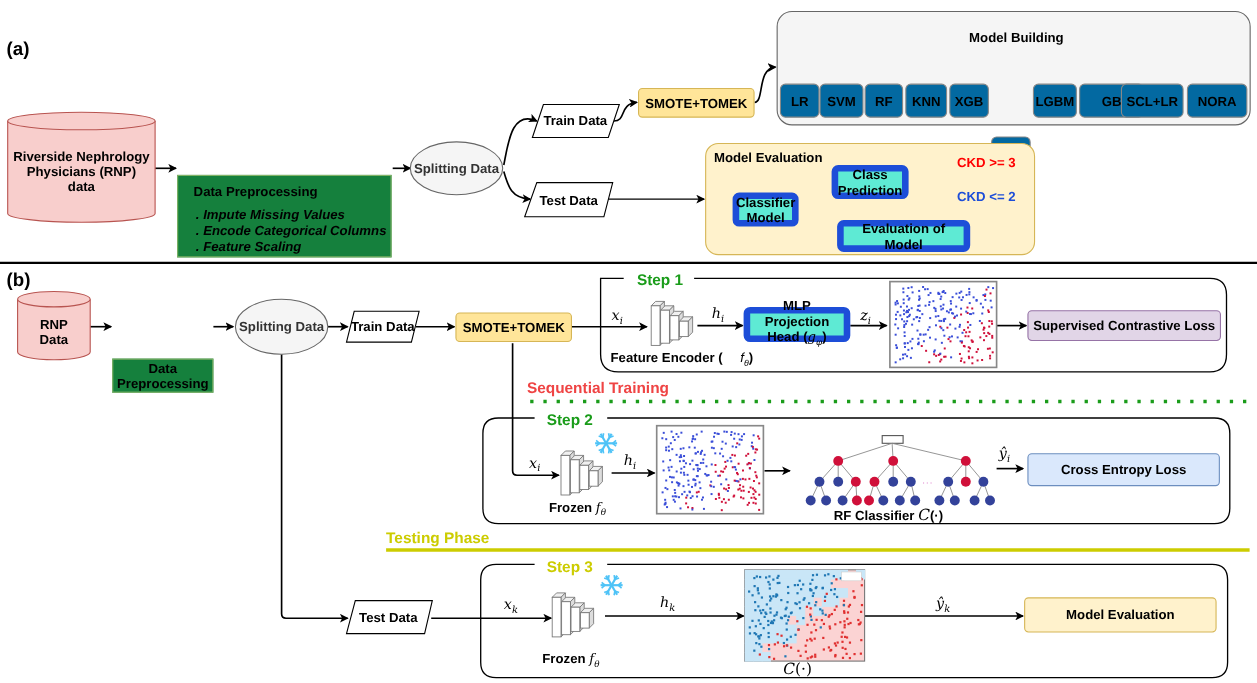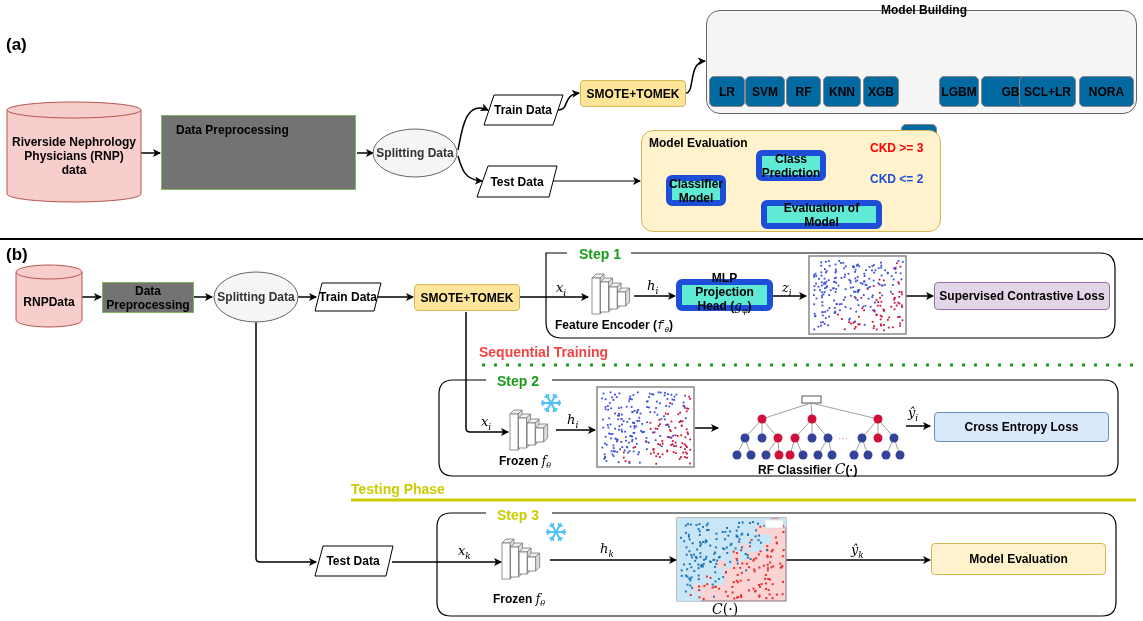--- a/index.html
+++ b/index.html
@@ -5,21 +5,21 @@
   html, body { margin:0; padding:0; background:#ffffff; }
   body { width:1143px; height:621px; position:relative; overflow:hidden;
          font-family:"Liberation Sans", sans-serif; color:#000; }
   .abs { position:absolute; }
   .b { font-weight:bold; }
   .lbl { position:absolute; font-weight:bold; font-size:13px; white-space:nowrap; }
   .box { position:absolute; box-sizing:border-box; display:flex; align-items:center;
          justify-content:center; text-align:center; font-weight:bold; font-size:12px; line-height:14px; }
   .math { font-family:"DejaVu Serif", serif; font-style:italic; font-size:13px; position:absolute; white-space:nowrap; }
   svg { position:absolute; left:0; top:0; overflow:visible; }
-  .green-box { background:#737373; border:1px solid #82b366; }
+  .green-box { background:#15803d; border:1px solid #82b366;margin-top:44px; }
   .yellow-box { background:#ffe599; border:1px solid #d6b656; border-radius:4px; }
   .rounded { background:#5eead4; border:6px solid #1d4ed8; border-radius:6px; }
   .model { background:#0369a1; border:1px solid #888; border-radius:5px; }
 </style>
 </head>
 <body>
 
 <svg width="1143" height="621">
   <defs>
     <marker id="ah" markerWidth="8" markerHeight="8" refX="7" refY="4" orient="auto" markerUnits="userSpaceOnUse">
@@ -1092,29 +1092,34 @@
 <div class="lbl" style="left:6px;top:35px;font-size:17px;">(a)</div>
 
 <div class="box" style="left:7px;top:128px;width:134px;height:56px;flex-direction:column;font-size:12px;">
   <span>Riverside Nephrology</span>
   <span>Physicians (RNP)</span>
   <span>data</span>
 </div>
 
 <div class="abs green-box" style="left:161px;top:115px;width:195px;height:75px;box-sizing:border-box;">
   <div class="b" style="position:absolute;left:14px;top:7px;font-size:12px;">Data Preprocessing</div>
+  <div style="position:absolute;left:16px;top:28px;font-size:12px;line-height:14.5px;font-weight:bold;font-style:italic;">
+    <div>. <span>Impute Missing Values</span></div>
+    <div>. <span>Encode Categorical Columns</span></div>
+    <div>. <span>Feature Scaling</span></div>
+  </div>
 </div>
 
 <div class="box" style="left:373px;top:144px;width:84px;height:18px;color:#333;">Splitting Data</div>
 <div class="box" style="left:486px;top:101px;width:74px;height:18px;">Train Data</div>
 <div class="box" style="left:480px;top:173px;width:74px;height:18px;">Test Data</div>
 <div class="box yellow-box" style="left:580px;top:80px;width:106px;height:27px;">SMOTE+TOMEK</div>
 
 <div class="abs" style="left:706px;top:10px;width:431px;height:104px;border:1px solid #666;border-radius:14px;background:#f5f5f5;box-sizing:border-box;"></div>
-<div class="lbl" style="left:881px;top:3px;font-size:12px;">Model Building</div>
+<div class="lbl" style="left:881px;top:27px;font-size:12px;">Model Building</div>
 <div id="models">
     <div class="box model" style="left: 709px; top: 76px; width: 36px; height: 31px; font-size: 12px;">LR</div>
     <div class="box model" style="left: 745px; top: 76px; width: 40px; height: 31px; font-size: 12px;">SVM</div>
     <div class="box model" style="left: 786px; top: 76px; width: 35px; height: 31px; font-size: 12px;">RF</div>
     <div class="box model" style="left: 823px; top: 76px; width: 38px; height: 31px; font-size: 12px;">KNN</div>
     <div class="box model" style="left: 863px; top: 76px; width: 36px; height: 31px; font-size: 12px;">XGB</div>
     <div class="box model" style="left: 901px; top: 76px; width: 36px; height: 31px; font-size: 12px; margin-top: 48px;">CB</div>
     <div class="box model" style="left: 939px; top: 76px; width: 40px; height: 31px; font-size: 12px;">LGBM</div>
     <div class="box model" style="left: 981px; top: 76px; width: 59px; height: 31px; font-size: 12px;">GB</div>
     <div class="box model" style="left: 1019px; top: 76px; width: 57px; height: 31px; font-size: 12px;">SCL+LR</div>
@@ -1130,21 +1135,21 @@
 <div class="box rounded" style="left:756px;top:150px;width:70px;height:31px;flex-direction:column;">
   <span>Class</span>
   <span>Prediction</span>
 </div>
 <div class="box rounded" style="left:761px;top:200px;width:121px;height:29px;">Evaluation of Model</div>
 <div class="lbl" style="left:870px;top:141px;font-size:12px;color:#ff0000;">CKD &gt;= 3</div>
 <div class="lbl" style="left:870px;top:172px;font-size:12px;color:#1d4ed8;">CKD &lt;= 2</div>
 
 <div class="lbl" style="left:6px;top:245px;font-size:17px;">(b)</div>
 
-<div class="box" style="left:16px;top:285px;width:66px;height:34px;flex-direction:row;">
+<div class="box" style="left:16px;top:285px;width:66px;height:34px;flex-direction:column;">
   <span>RNP</span>
     <span>Data</span>
 </div>
 <div class="box green-box" style="left:102px;top:282px;width:92px;height:31px;flex-direction:column;">
   <span>Data</span>
     <span>Preprocessing</span>
 </div>
 <div class="box" style="left:214px;top:288px;width:84px;height:18px;color:#333;">Splitting Data</div>
 <div class="box" style="left:316px;top:288px;width:64px;height:18px;">Train Data</div>
 <div class="box yellow-box" style="left:414px;top:284px;width:106px;height:27px;">SMOTE+TOMEK</div>
@@ -1154,21 +1159,21 @@
 <div class="lbl" style="left:351px;top:481px;font-size:14px;color:#cccc00;">Testing Phase</div>
 
 <div class="lbl" style="left:579px;top:246px;font-size:14px;color:#1a9c1a;">Step 1</div>
 <div class="math" style="left:556px;top:280px;">x<sub style="font-size:9px">i</sub></div>
 <div class="math" style="left:647px;top:278px;">h<sub style="font-size:9px">i</sub></div>
 <div class="box rounded" style="left:676px;top:279px;width:97px;height:32px;flex-direction:column;">
   <span>MLP Projection</span>
   <span>Head (<i style="font-family:'DejaVu Serif',serif;font-weight:normal;">g<sub style="font-size:8px">φ</sub></i>)</span>
 </div>
 <div class="math" style="left:782px;top:280px;">z<sub style="font-size:9px">i</sub></div>
-<div class="lbl" style="left:555px;top:318px;font-size:12px;">Feature Encoder (<i style="font-family:Liberation Mono, monospace;font-weight:normal;">f<sub style="font-size:8px">θ</sub></i>)</div>
+<div class="lbl" style="left:555px;top:318px;font-size:12px;">Feature Encoder (<i style="font-family:Liberation Sans, sans-serif;font-weight:normal;margin-left:16px;">f<sub style="font-size:8px">θ</sub></i>)</div>
 <div class="box" style="left:934px;top:282px;width:176px;height:28px;background:#e1d5e7;border:1px solid #9673a6;border-radius:4px;">Supervised Contrastive Loss</div>
 
 <div class="lbl" style="left:497px;top:373px;font-size:14px;color:#1a9c1a;">Step 2</div>
 <div class="math" style="left:481px;top:414px;">x<sub style="font-size:9px">i</sub></div>
 <div class="math" style="left:567px;top:412px;">h<sub style="font-size:9px">i</sub></div>
 <div class="lbl" style="left:499px;top:454px;font-size:12px;">Frozen <i style="font-family:'DejaVu Serif',serif;font-weight:normal;">f<sub style="font-size:8px">θ</sub></i></div>
 <div class="lbl" style="left:758px;top:461px;font-size:12px;">RF Classifier <i style="font-family:'DejaVu Serif',serif;font-weight:normal;font-size:14px;">C</i>(·)</div>
 <div class="math" style="left:908px;top:405px;">ŷ<sub style="font-size:9px">i</sub></div>
 <div class="box" style="left:934px;top:412px;width:175px;height:30px;background:#dae8fc;border:1px solid #6c8ebf;border-radius:4px;">Cross Entropy Loss</div>
 

